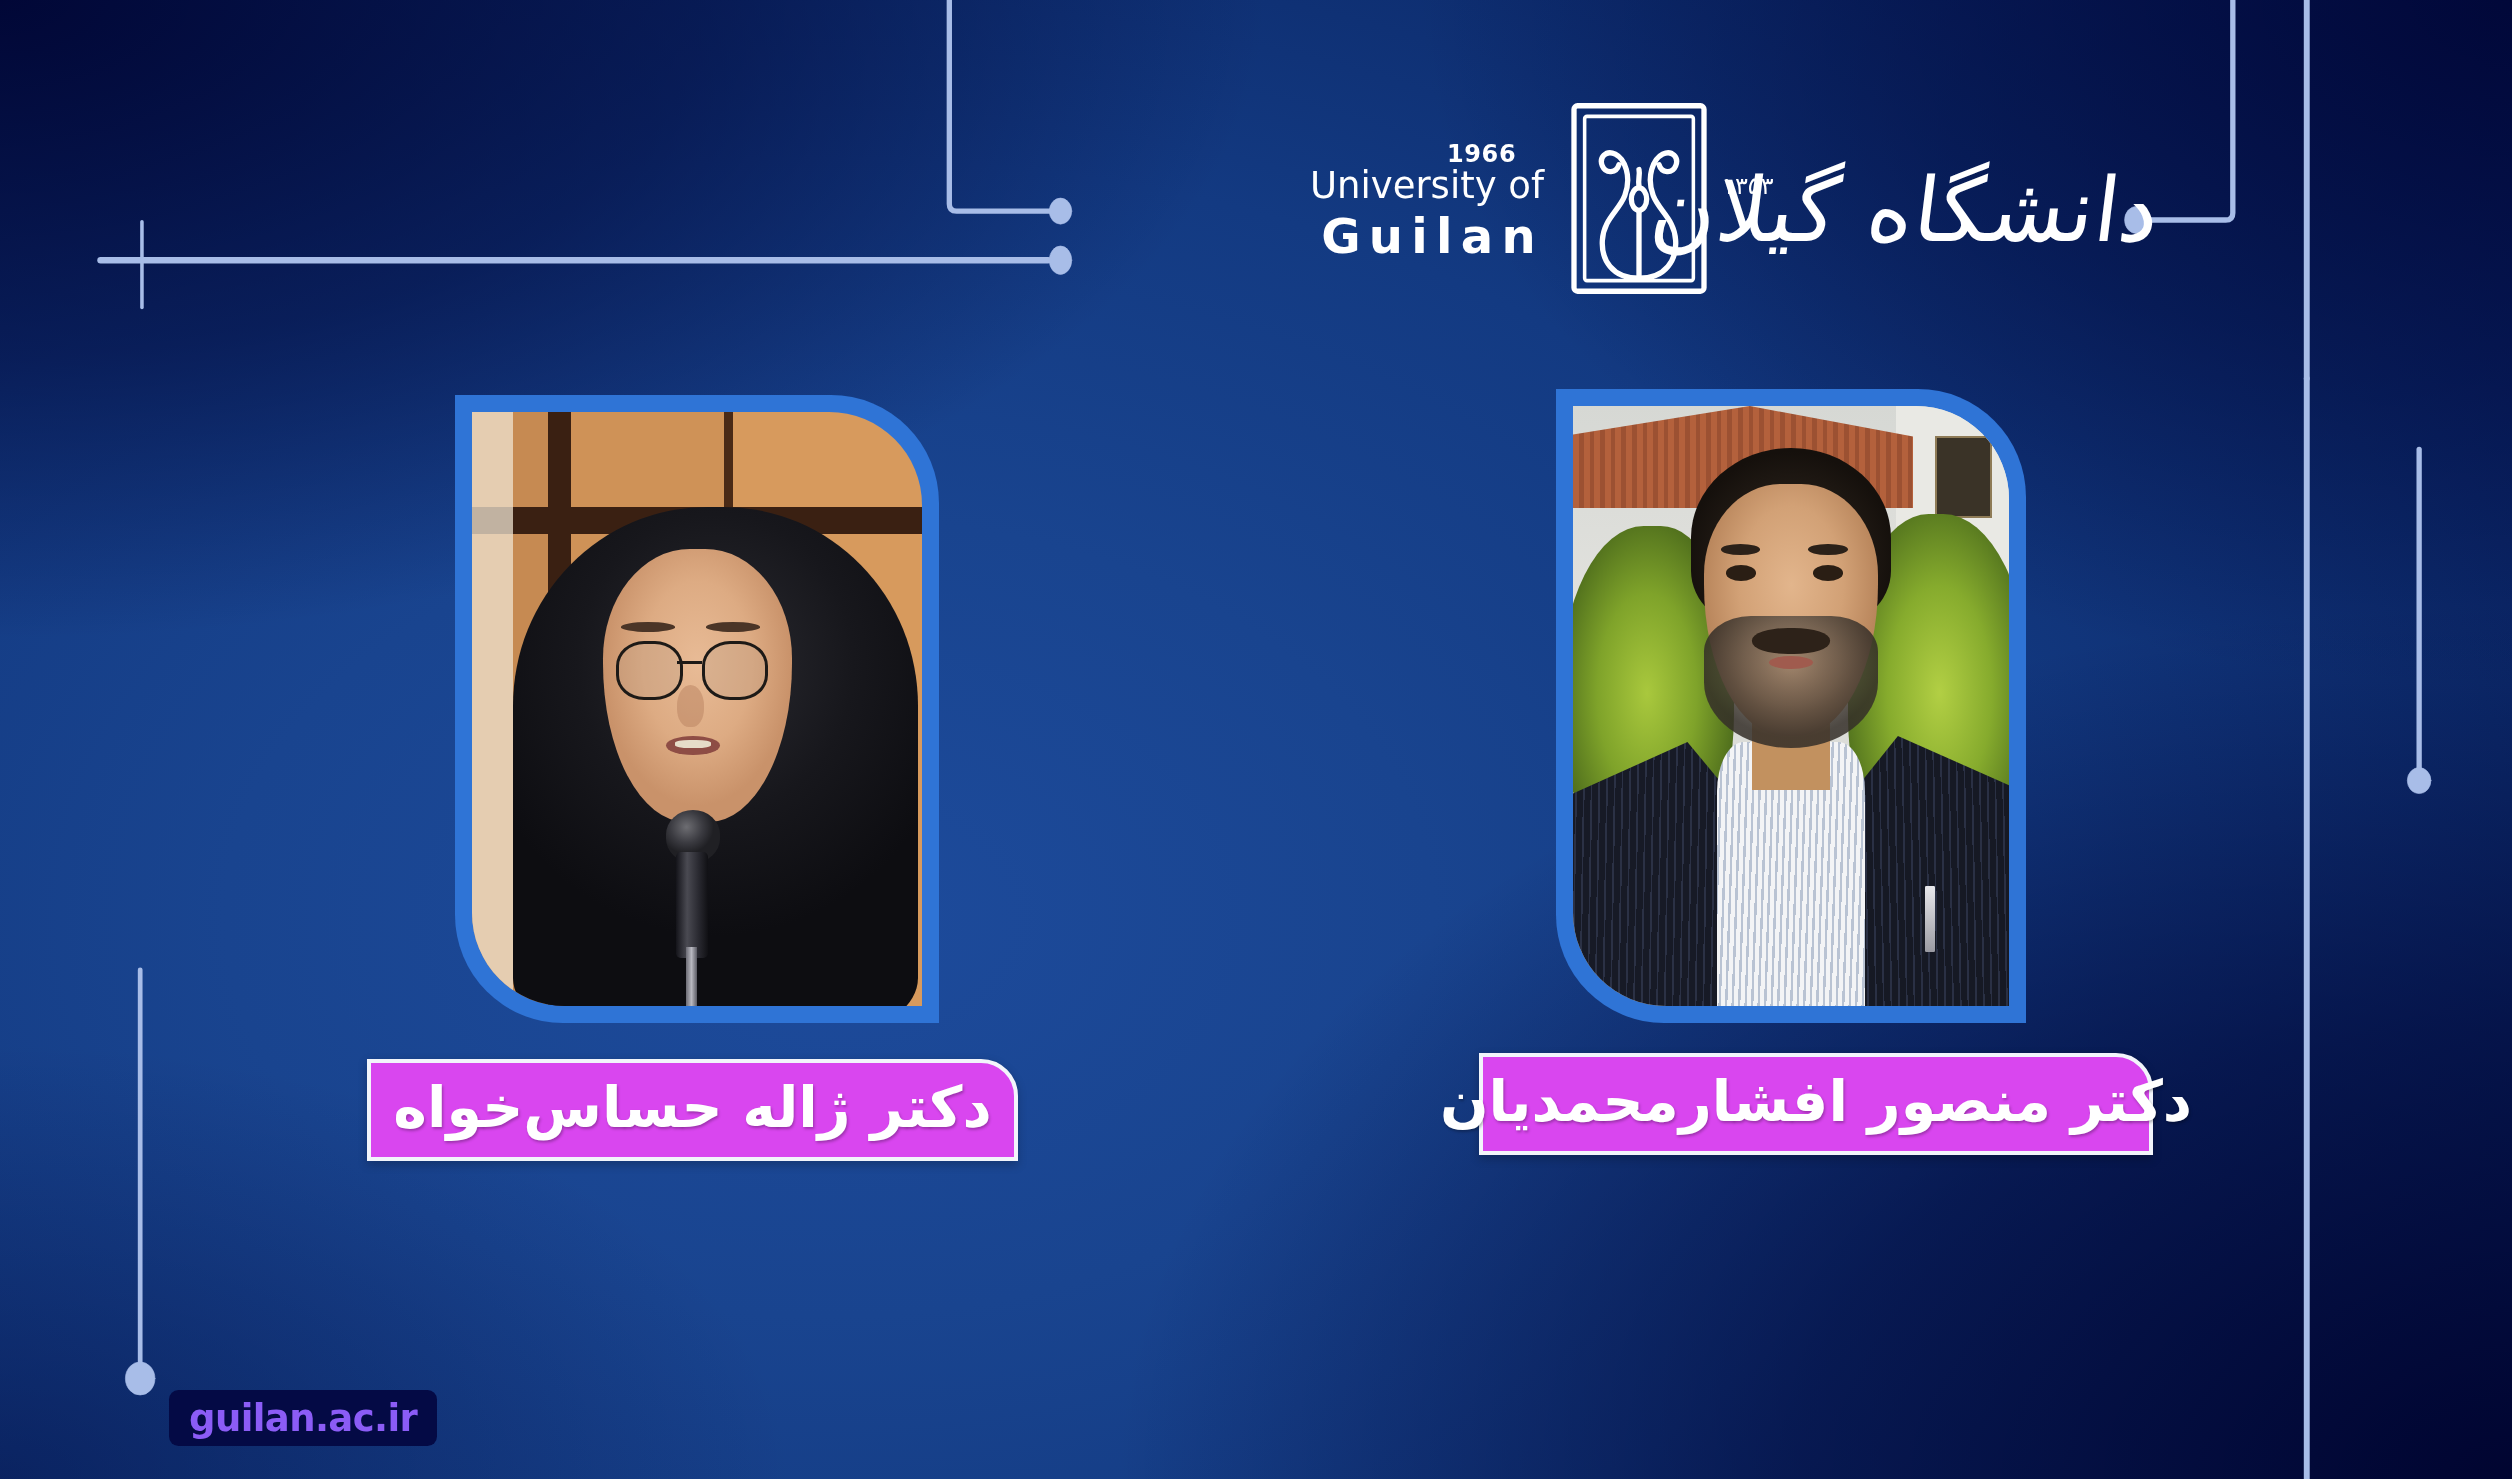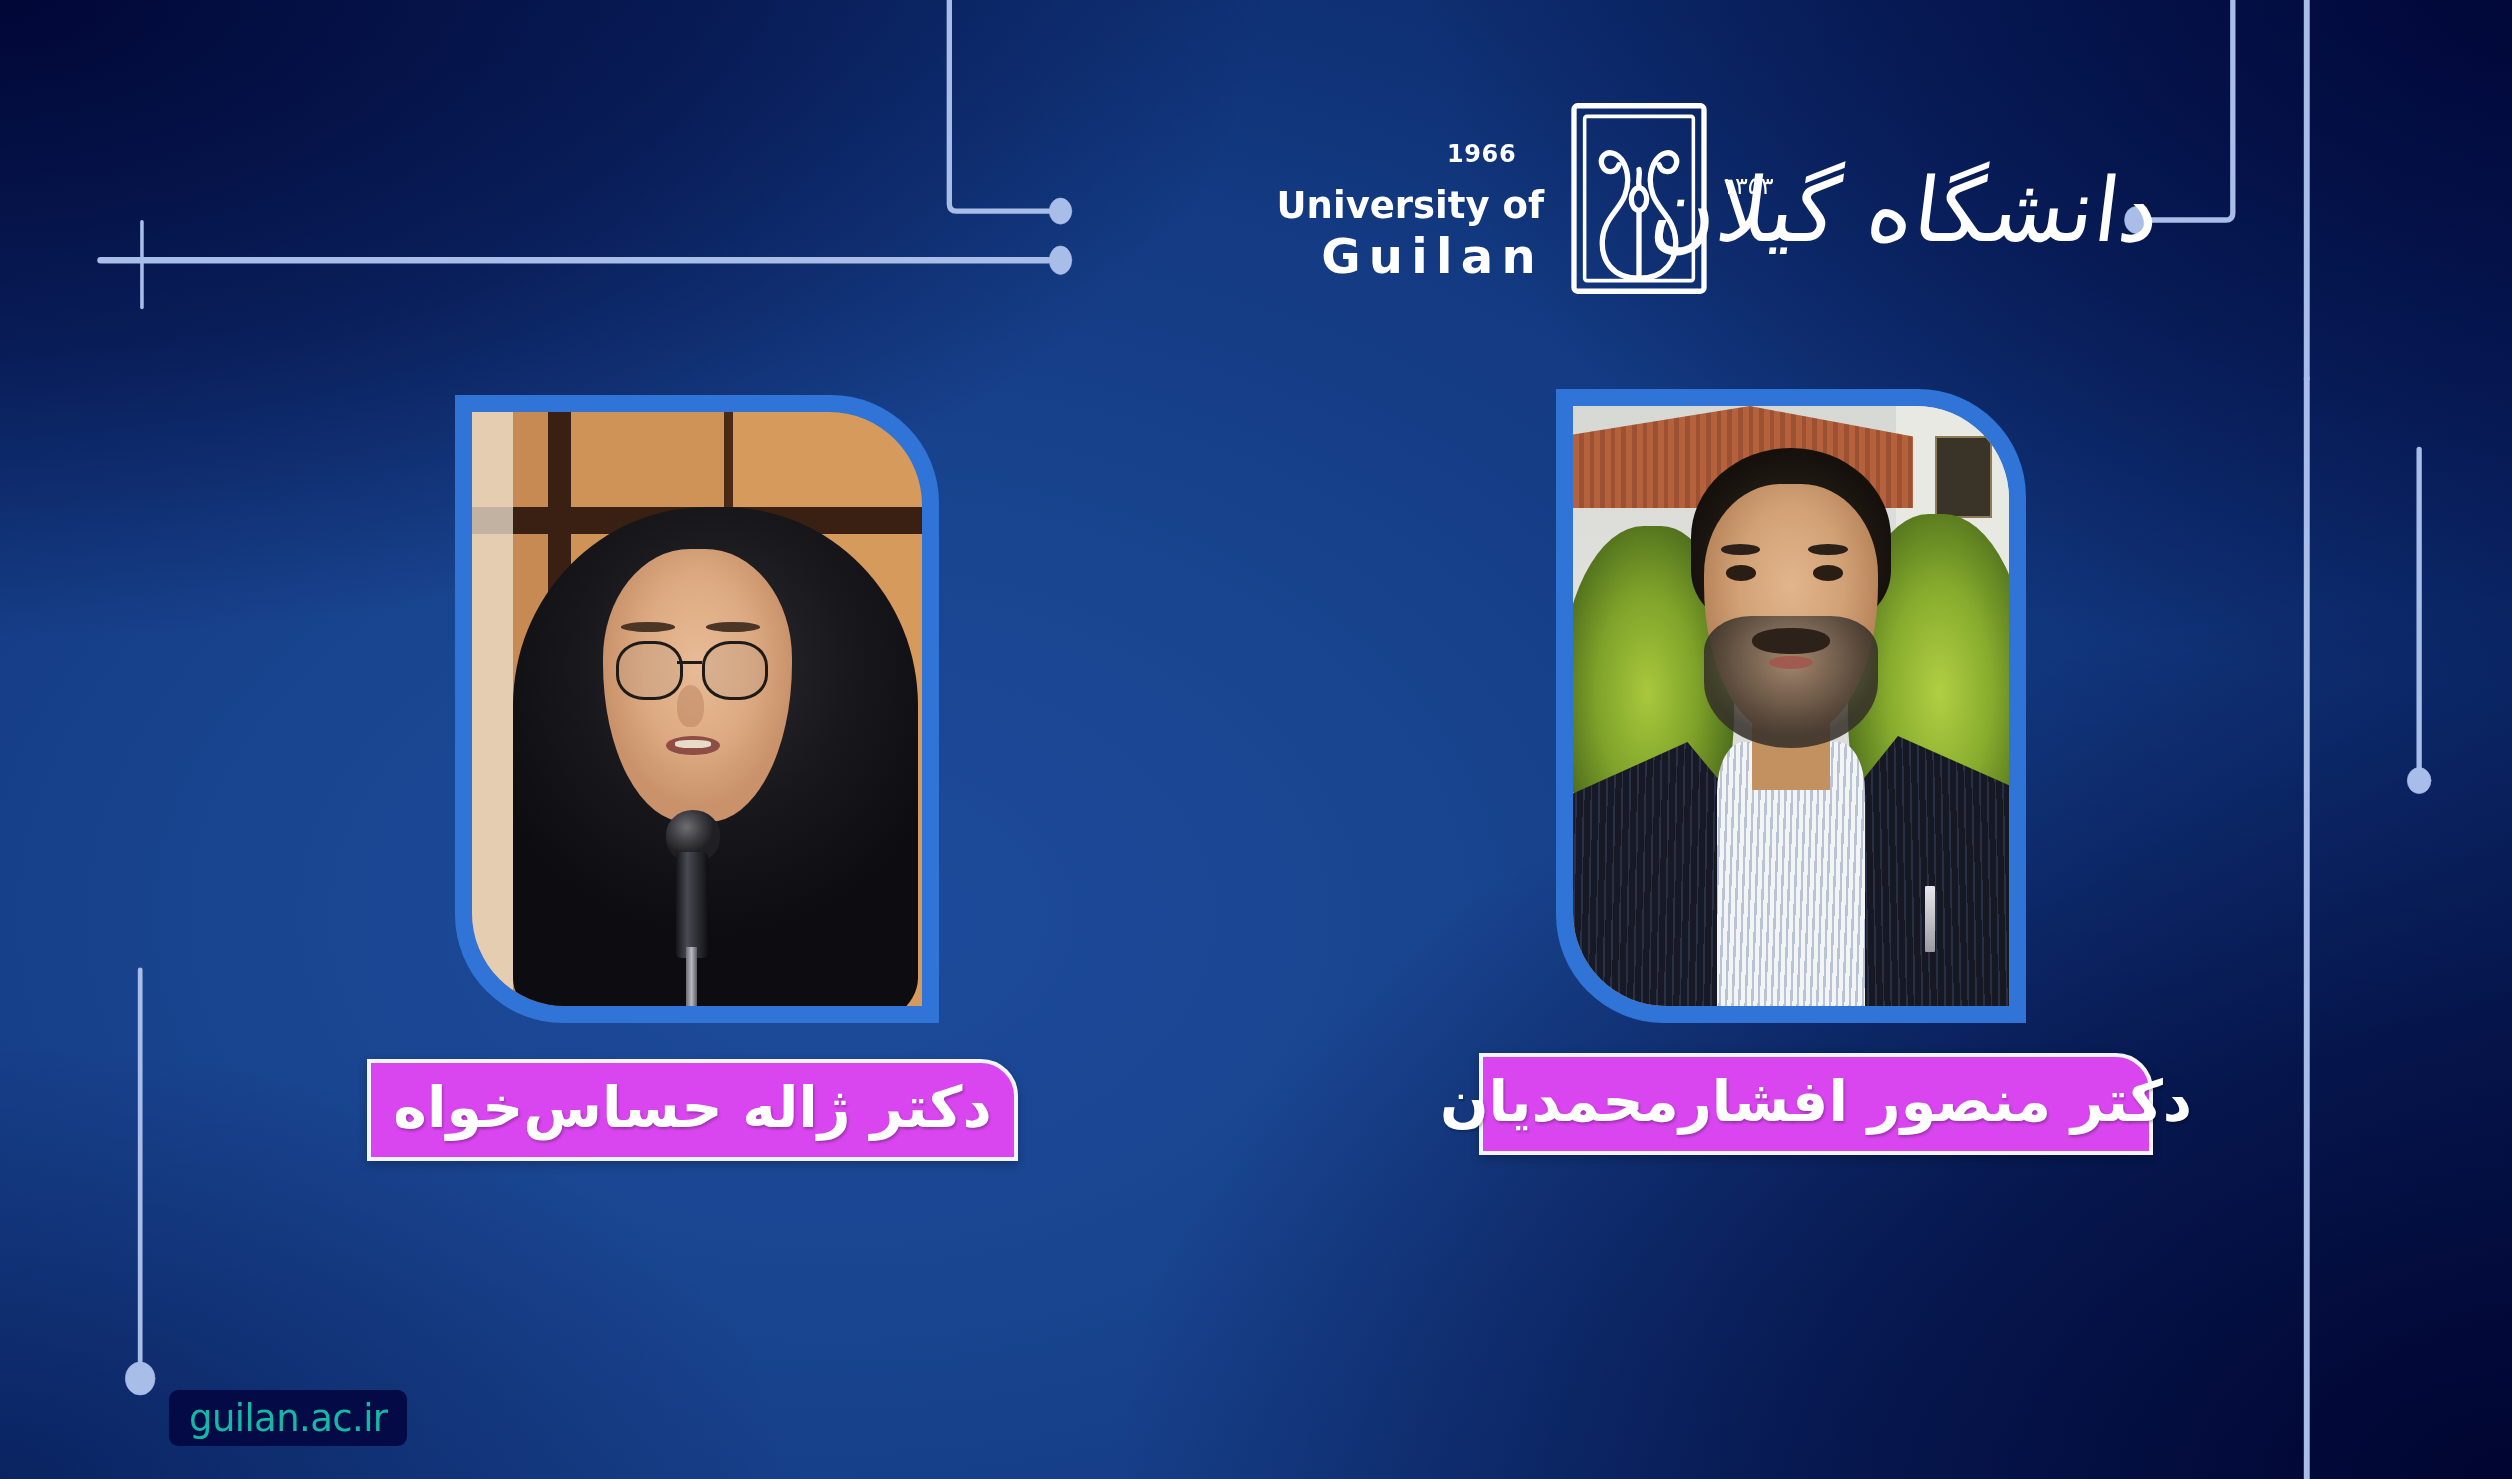--- a/index.html
+++ b/index.html
@@ -280,21 +280,21 @@
   .logo svg { width: 100%; height: 100%; display: block; }
   .logo-en {
     position: absolute;
     left: 35px;
     top: 78px;
     width: 296px;
     color: #ffffff;
     text-align: right;
     font-family: "DejaVu Sans", "Liberation Sans", sans-serif;
   }
-  .logo-en .l1 { font-size: 37px; line-height: 1.05; font-weight: 700; margin-top: 20px; }
+  .logo-en .l1 { font-size: 37px; line-height: 1.05; font-weight: 400; }
   .logo-en .l2 { font-size: 48px; line-height: 1.25; font-weight: bold; letter-spacing: 8.3px; }
   .logo-year-en {
     position: absolute;
     left: 234px;
     top: 51px;
     color: #ffffff;
     font-size: 24px;
     font-weight: bold;
     letter-spacing: 0.6px;
   }
@@ -341,23 +341,23 @@
     top: 1390px;
     height: 56px;
     padding: 0 20px;
     background: #040a45;
     border-radius: 9.5px;
     display: flex;
     align-items: center;
     justify-content: center;
   }
   .url-badge span {
-    color: #14b8a6;
+    color: #8b5cf6;
     font-size: 37px;
-    font-weight: normal;
+    font-weight: bold;
     line-height: 1;
     letter-spacing: -0.6px;
     direction: ltr;
   }
 </style>
 </head>
 <body>
 
 <div class="stage">
 

